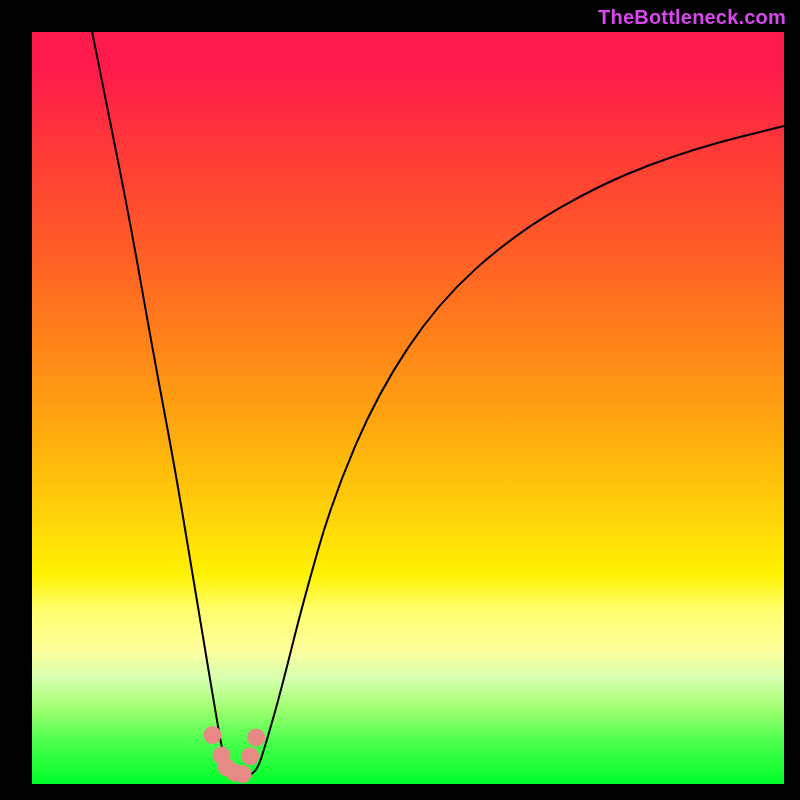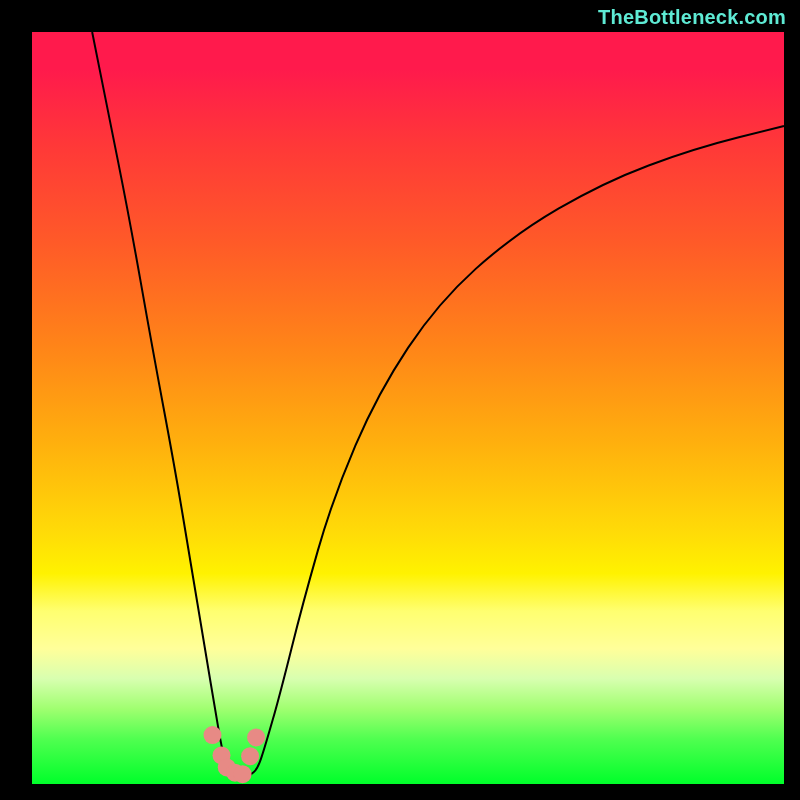--- a/index.html
+++ b/index.html
@@ -41,21 +41,21 @@
       #00ff2a 100%
     );
   }
   .watermark {
     position: absolute;
     top: 6px;
     right: 14px;
     font-family: Arial, Helvetica, sans-serif;
     font-size: 20px;
     font-weight: 600;
-    color: #5eead4;
+    color: #d946ef;
     letter-spacing: 0.2px;
     user-select: none;
   }
   svg.curves {
     position: absolute;
     left: 32px;
     top: 32px;
     width: 752px;
     height: 752px;
     overflow: visible;

